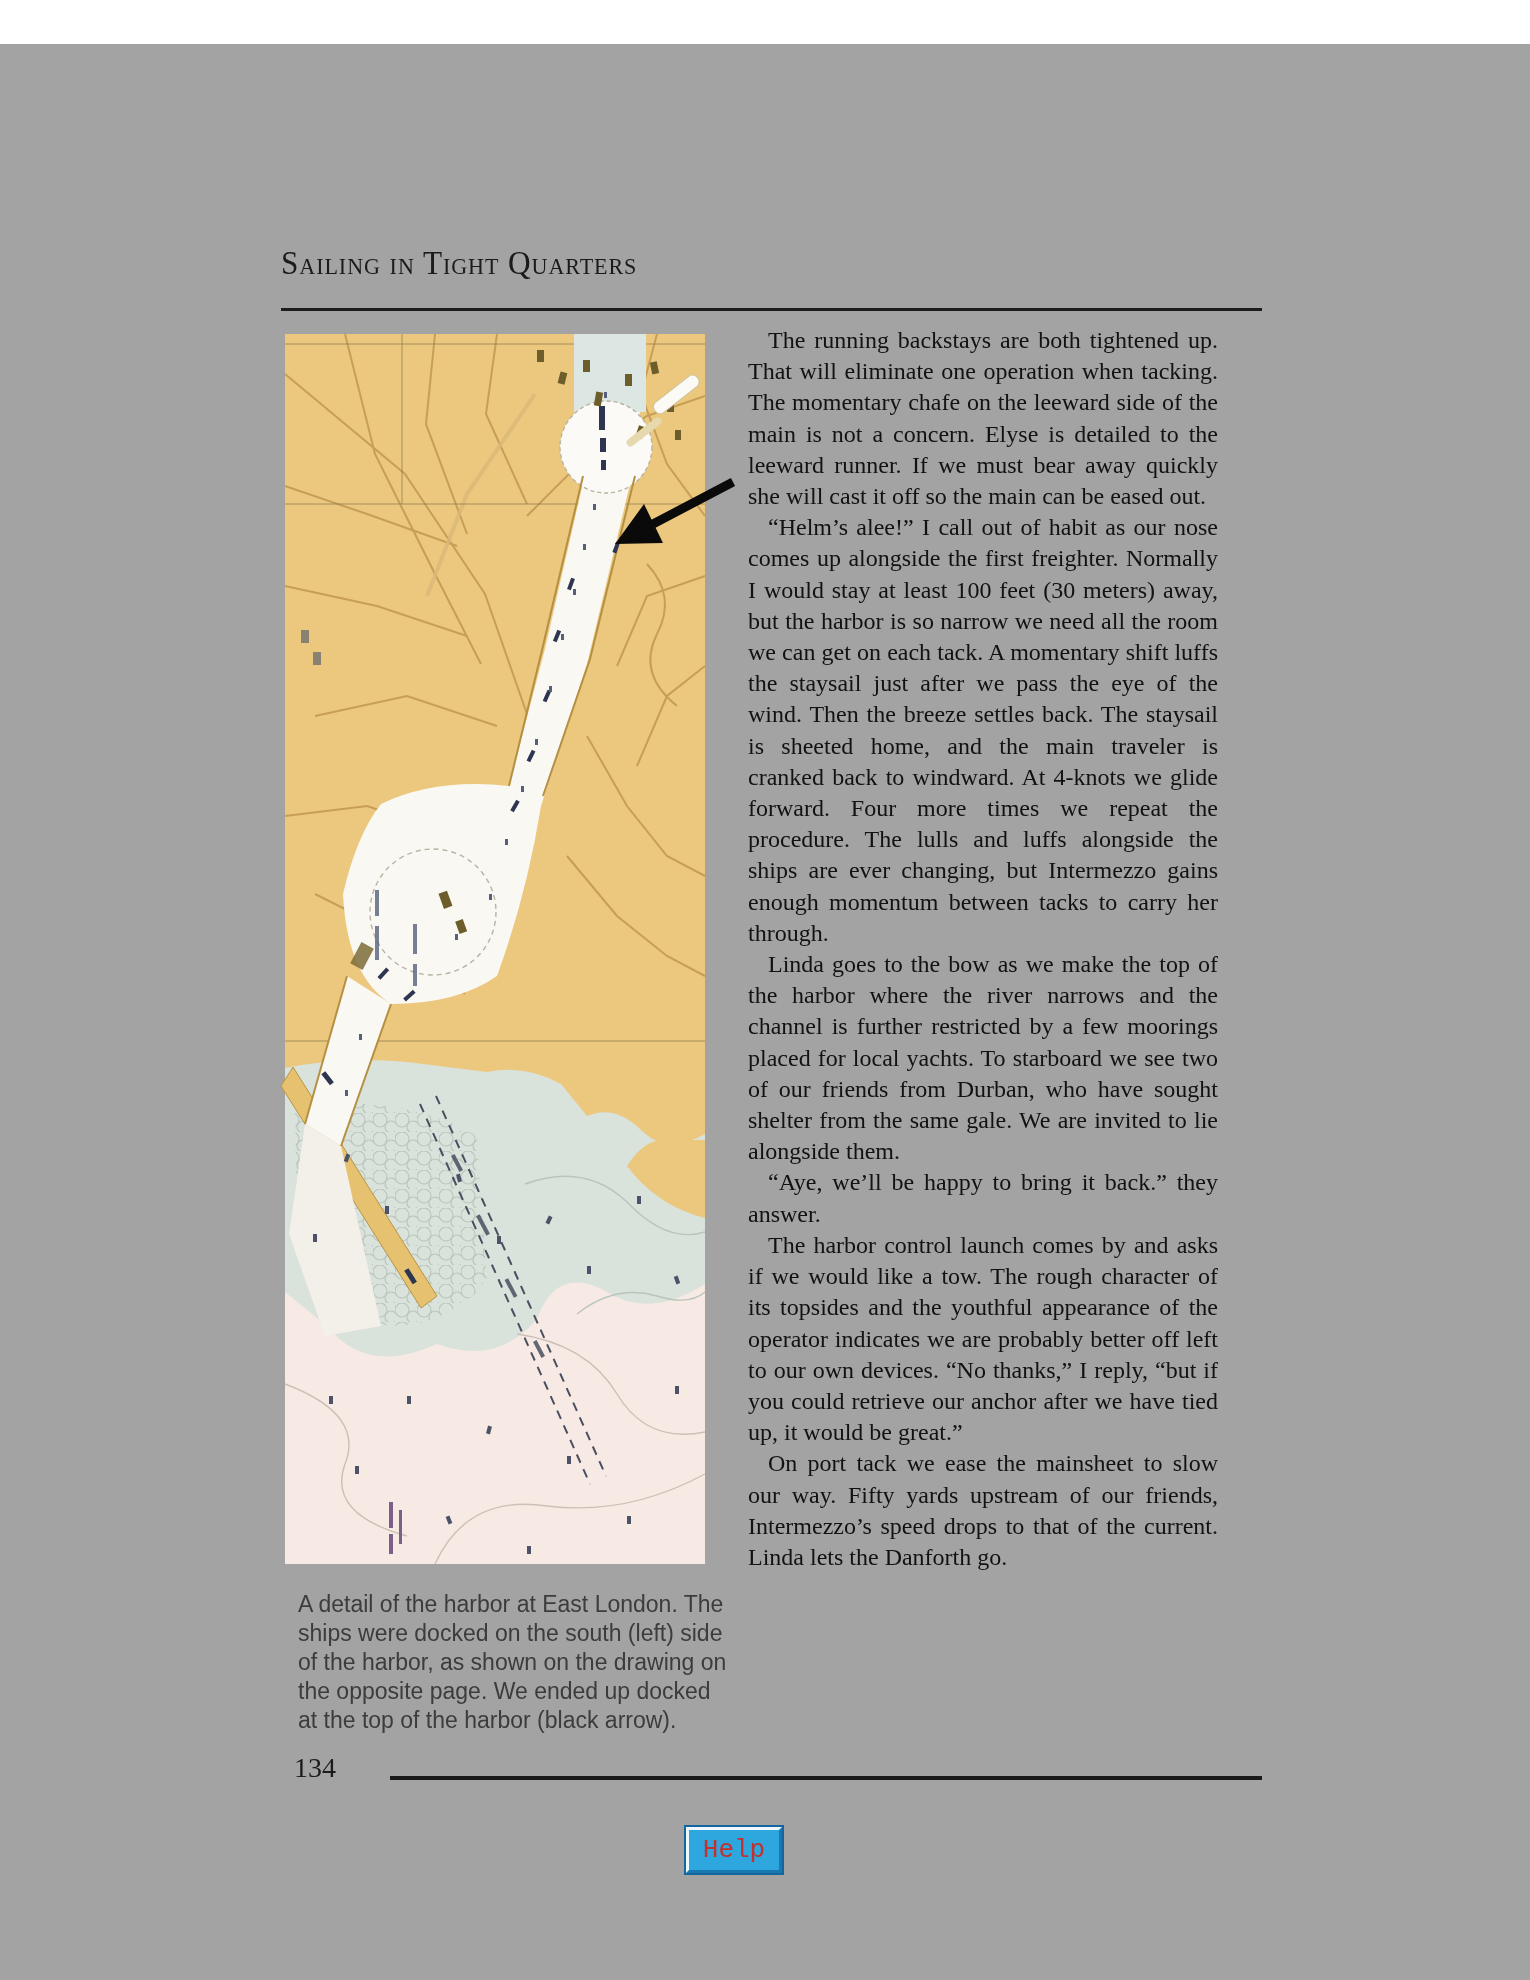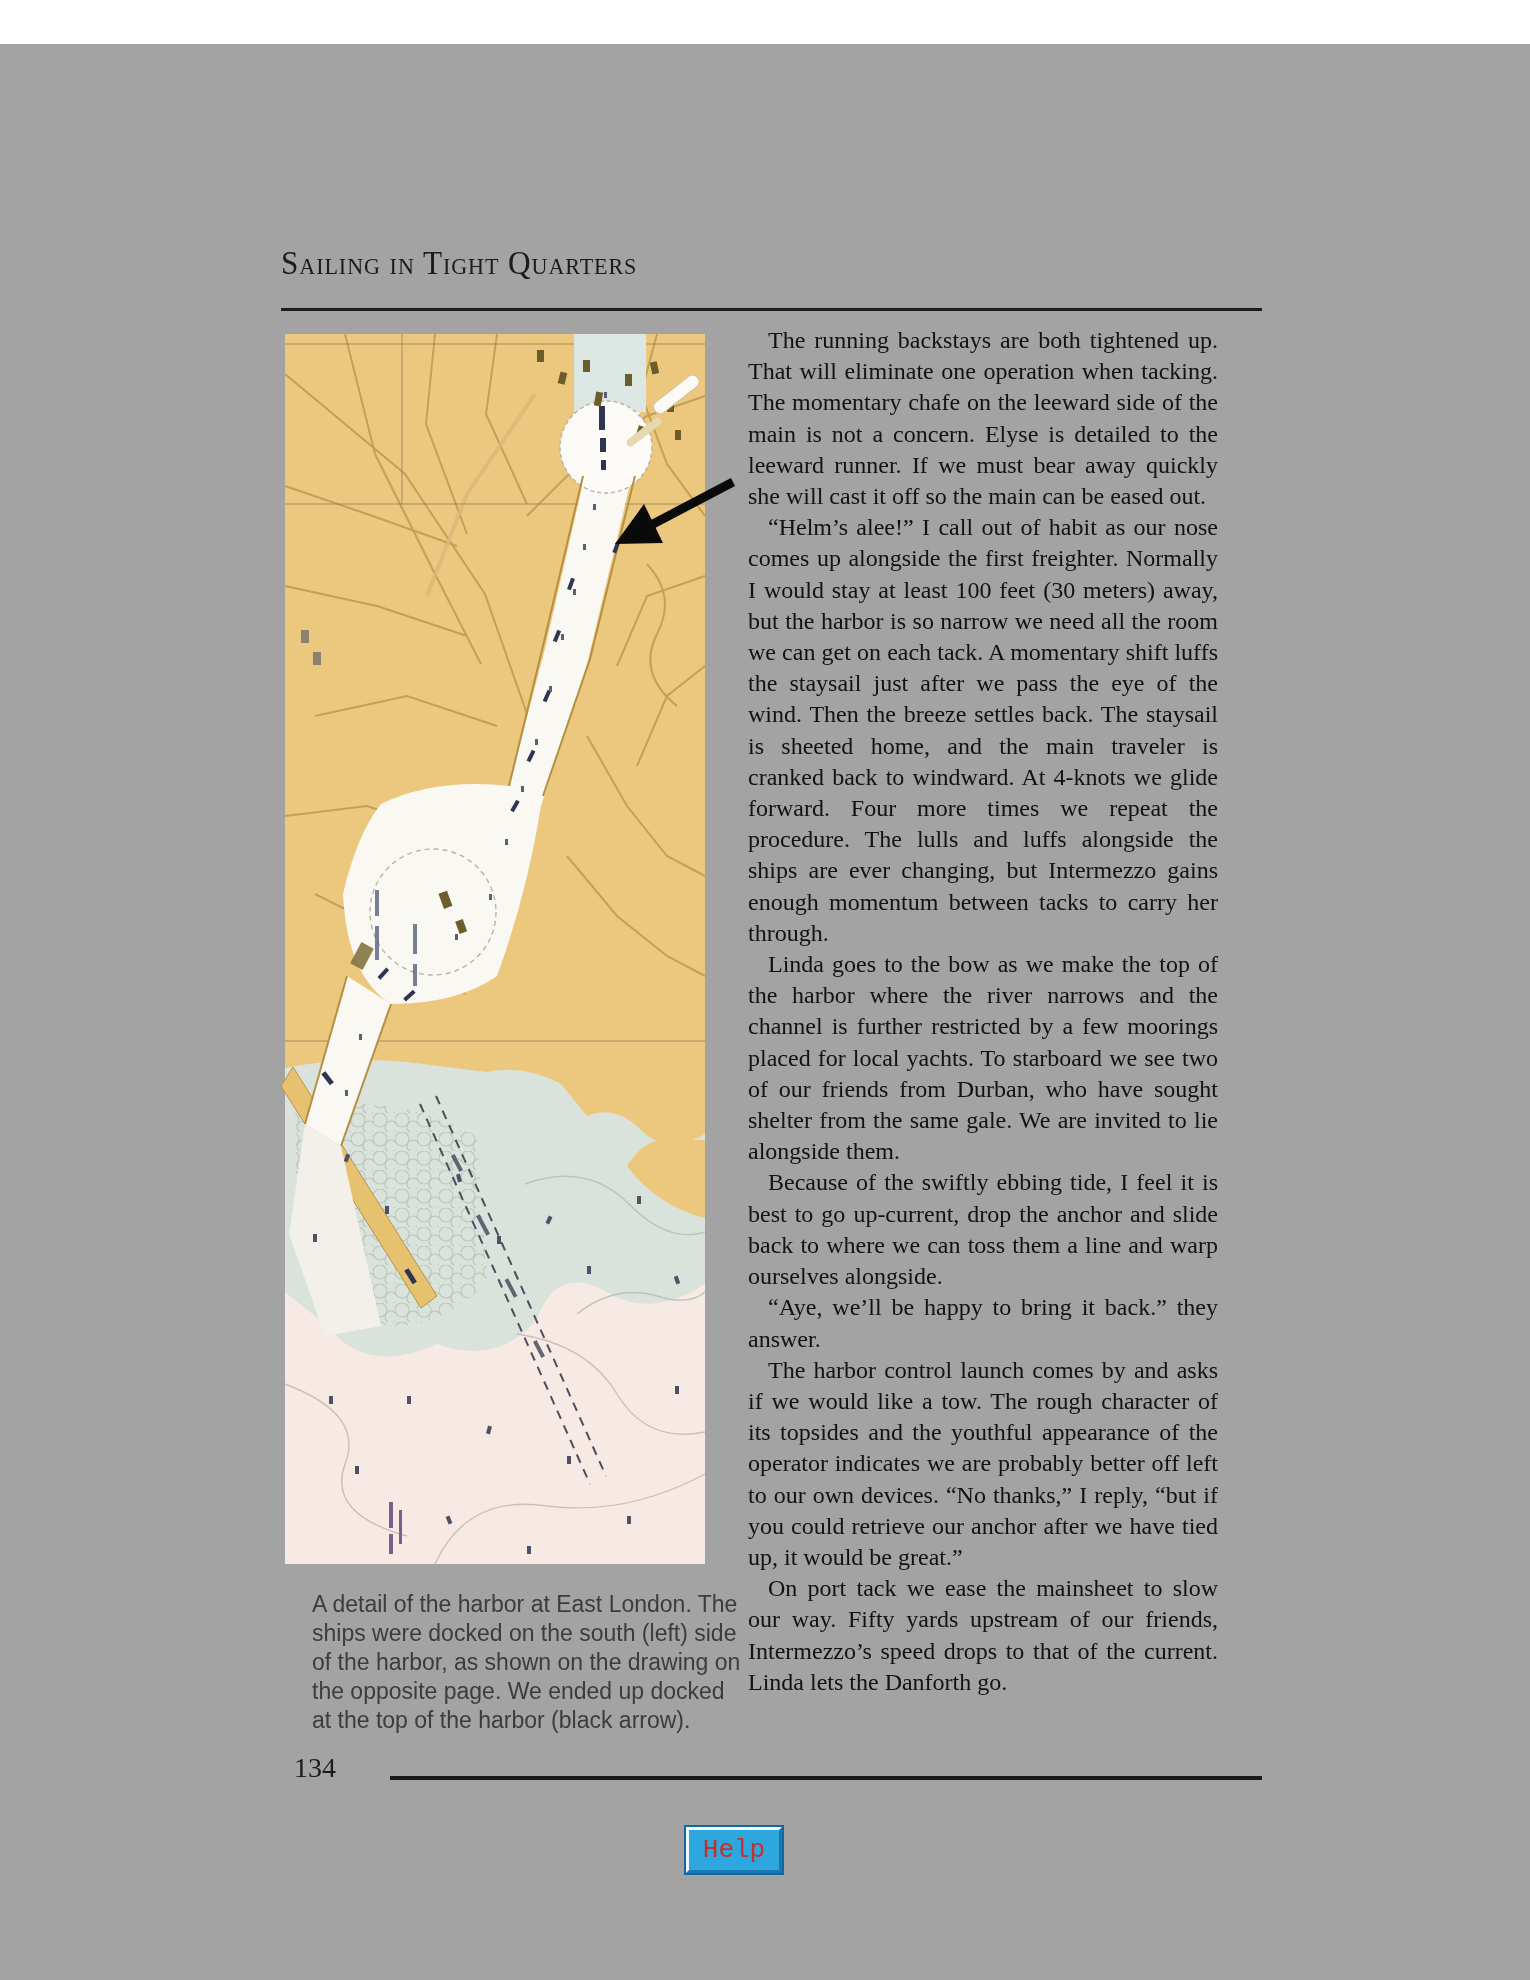--- a/index.html
+++ b/index.html
@@ -21,21 +21,21 @@
   }
   .header-rule{
     position:absolute;left:281px;top:264px;width:981px;height:3px;
     background:#1c1c1c;
   }
   .chart-figure{
     position:absolute;left:285px;top:290px;width:420px;height:1230px;
   }
   .chart-figure svg{overflow:visible;display:block;}
   .figure-caption{
-    position:absolute;left:312px;top:1546px;width:438px;
+    position:absolute;left:298px;top:1546px;width:438px;
     font-family:"Liberation Sans", sans-serif;
     font-size:23px;line-height:29px;color:#3c3c3c;
     text-align:left;
   }
   .body-column{
     position:absolute;left:748px;top:281px;width:470px;
     font-family:"Liberation Serif", serif;
     font-size:24px;line-height:31.2px;color:#121212;
     text-align:justify;
   }
@@ -252,21 +252,20 @@
       </g>
     </svg>
   </div>
 
   <div class="figure-caption">A detail of the harbor at East London. The ships were docked on the south (left) side of the harbor, as shown on the drawing on the opposite page. We ended up docked at the top of the harbor (black arrow).</div>
 
   <div class="body-column">
     <p>The running backstays are both tightened up. That will eliminate one operation when tacking. The momentary chafe on the leeward side of the main is not a concern. Elyse is detailed to the leeward runner. If we must bear away quickly she will cast it off so the main can be eased out.</p>
     <p>“Helm’s alee!” I call out of habit as our nose comes up alongside the first freighter. Normally I would stay at least 100 feet (30 meters) away, but the harbor is so narrow we need all the room we can get on each tack. A momentary shift luffs the staysail just after we pass the eye of the wind. Then the breeze settles back. The staysail is sheeted home, and the main traveler is cranked back to windward. At 4-knots we glide forward. Four more times we repeat the procedure. The lulls and luffs alongside the ships are ever changing, but Intermezzo gains enough momentum between tacks to carry her through.</p>
     <p>Linda goes to the bow as we make the top of the harbor where the river narrows and the channel is further restricted by a few moorings placed for local yachts. To starboard we see two of our friends from Durban, who have sought shelter from the same gale. We are invited to lie alongside them.</p>
-    <p>Because of the swiftly ebbing tide, I feel it is best to go up-current, drop the anchor and slide back to where we can toss them a line and warp ourselves alongside.</p>
     <p>“Aye, we’ll be happy to bring it back.” they answer.</p>
     <p>The harbor control launch comes by and asks if we would like a tow. The rough character of its topsides and the youthful appearance of the operator indicates we are probably better off left to our own devices. “No thanks,” I reply, “but if you could retrieve our anchor after we have tied up, it would be great.”</p>
     <p>On port tack we ease the mainsheet to slow our way. Fifty yards upstream of our friends, Intermezzo’s speed drops to that of the current. Linda lets the Danforth go.</p>
   </div>
 
   <div class="page-number">134</div>
   <div class="footer-rule"></div>
 
   <div class="help-button">Help</div>
 

